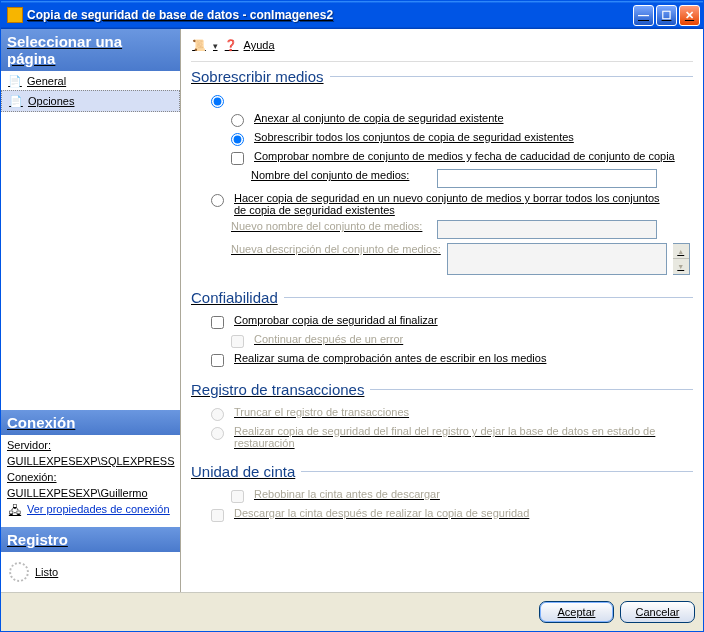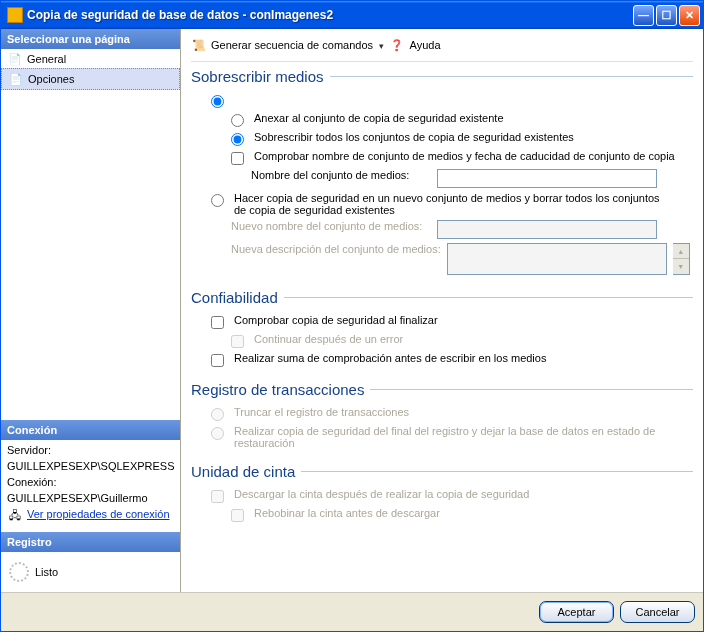--- a/index.html
+++ b/index.html
@@ -12,20 +12,21 @@
     height: 632px;
     overflow: hidden;
   }
   .window {
     width: 704px;
     height: 632px;
     border: 1px solid #0055e5;
     display: flex;
     flex-direction: column;
     background: #ece9d8;
+    text-decoration: underline;
   }
   .titlebar {
     height: 28px;
     background: linear-gradient(to bottom, #3a95ff 0%, #0055e5 8%, #0055e5 92%, #003db0 100%);
     display: flex;
     align-items: center;
     padding: 0 3px 0 6px;
     color: #fff;
     font-weight: bold;
     font-size: 12px;
@@ -45,21 +46,21 @@
     width: 180px;
     background: #fff;
     border-right: 1px solid #aca899;
     display:flex;flex-direction:column;
   }
   .section-hdr {
     background: linear-gradient(to bottom,#6a97e0,#4a7acc);
     color:#fff;
     padding:4px 6px;
     font-weight:bold;
-    font-size:11px;
+    font-size:15px;
   }
   .sidebar .items { flex:0 0 auto; }
   .sidebar .item { display:flex; align-items:center; padding:2px 6px; gap:4px;}
   .sidebar .item.selected { background:#d6dff5; border:1px dotted #888; margin:-1px 0;}
   .sidebar .spacer { flex:1; }
   .side-section { padding:4px 6px; }
   .side-section .row { margin-bottom:4px; }
   .link { color:#0033cc; text-decoration:underline; cursor:pointer;}
   .spinner {
     width:20px;height:20px;border:2px dotted #bbb;border-radius:50%;display:inline-block;vertical-align:middle;margin-right:6px;
@@ -159,21 +160,20 @@
       <div class="side-section" style="display:flex;align-items:center;padding:10px 8px;">
         <span class="spinner"></span>
         <span>Listo</span>
       </div>
     </div>
 
     <div class="content">
       <div class="toolbar">
         <div class="tool">
           <span class="ico">📜</span>
-          <span>Generar secuencia de comandos</span>
           <span class="dropdown-tick"></span>
         </div>
         <div class="tool">
           <span class="ico">❓</span>
           <span>Ayuda</span>
         </div>
       </div>
 
       <div class="main">
 
@@ -252,27 +252,27 @@
             <input type="radio" disabled="" style="">
             <span style="max-width:430px;">Realizar copia de seguridad del final del registro y dejar la base de datos en estado de restauración</span>
           </div>
         </fieldset>
 
         <fieldset class="disabled">
           <div class="grouptitle" style="color:#15428b;">
               <span>Unidad de cinta</span>
               <span class="line"></span>
             </div>
+          <div class="field nested">
+            <input type="checkbox" disabled="" style="">
+            <span>Rebobinar la cinta antes de descargar</span>
+          </div>
           <div class="field">
             <input type="checkbox" disabled="" style="">
             <span>Descargar la cinta después de realizar la copia de seguridad</span>
-          </div>
-          <div class="field nested">
-            <input type="checkbox" disabled="" style="">
-            <span>Rebobinar la cinta antes de descargar</span>
           </div>
         </fieldset>
       </div>
     </div>
   </div>
 
   <div class="bottombar">
     <button class="btn default">Aceptar</button>
     <button class="btn">Cancelar</button>
   </div>

